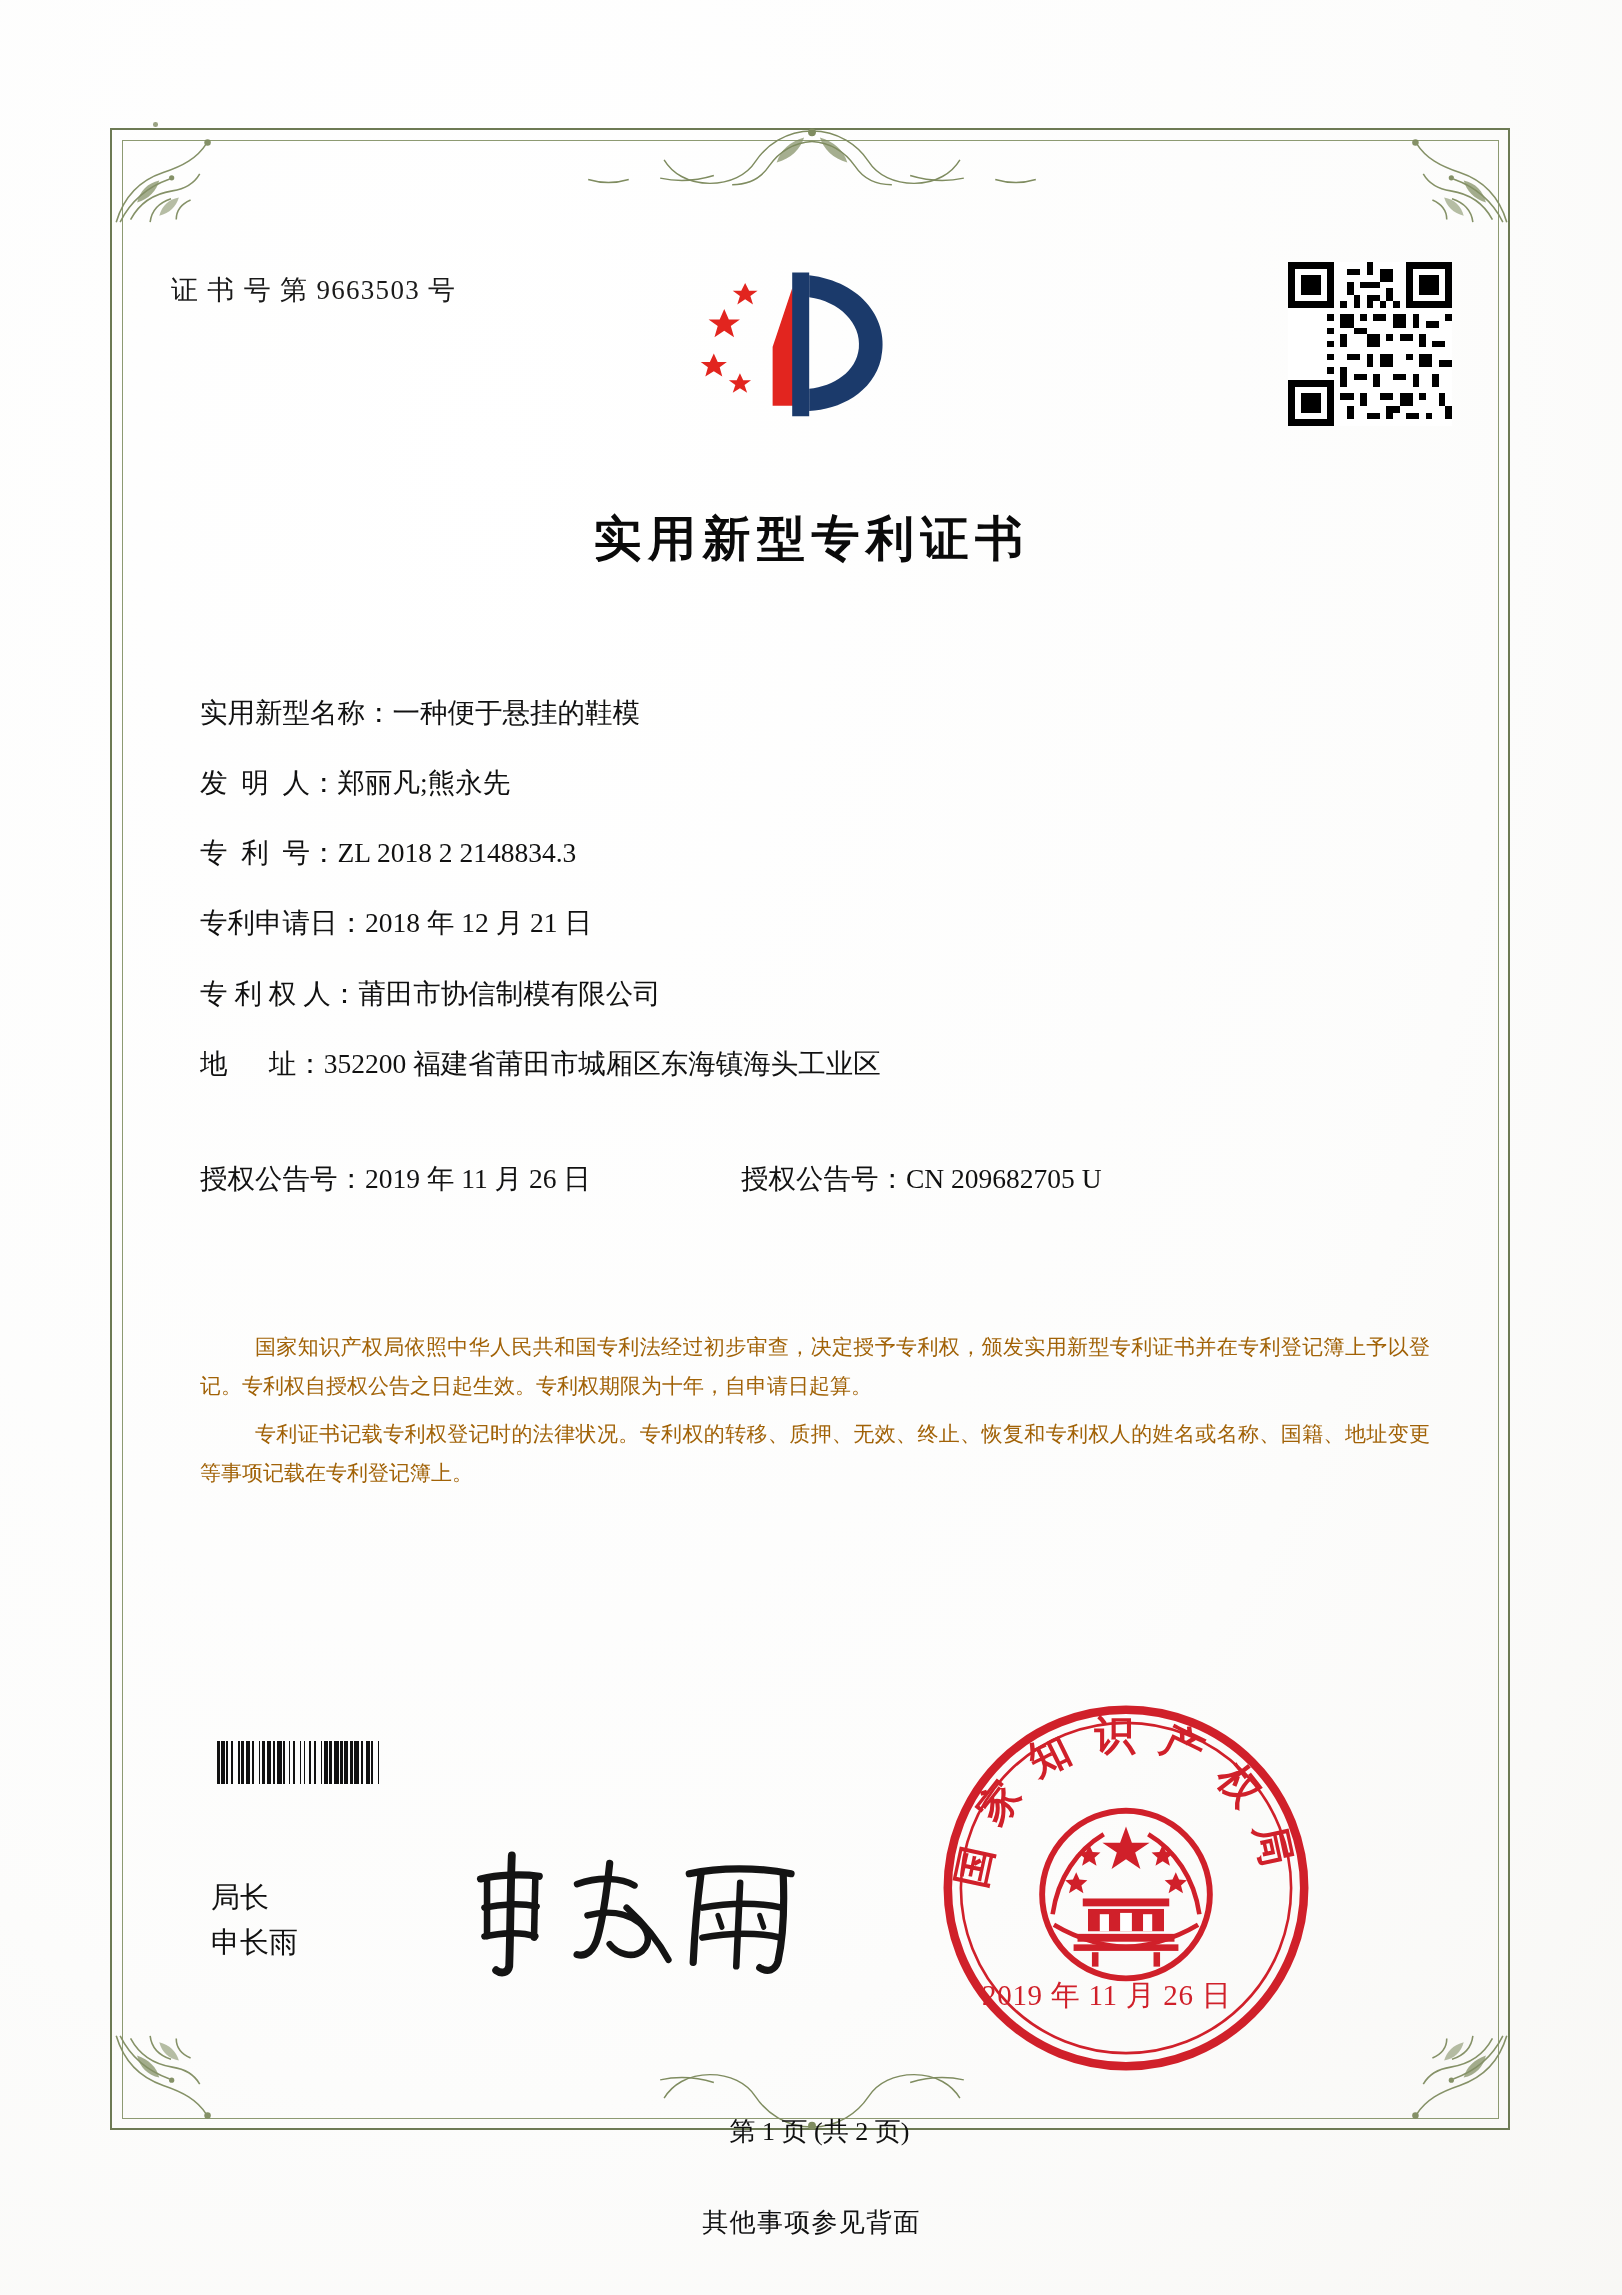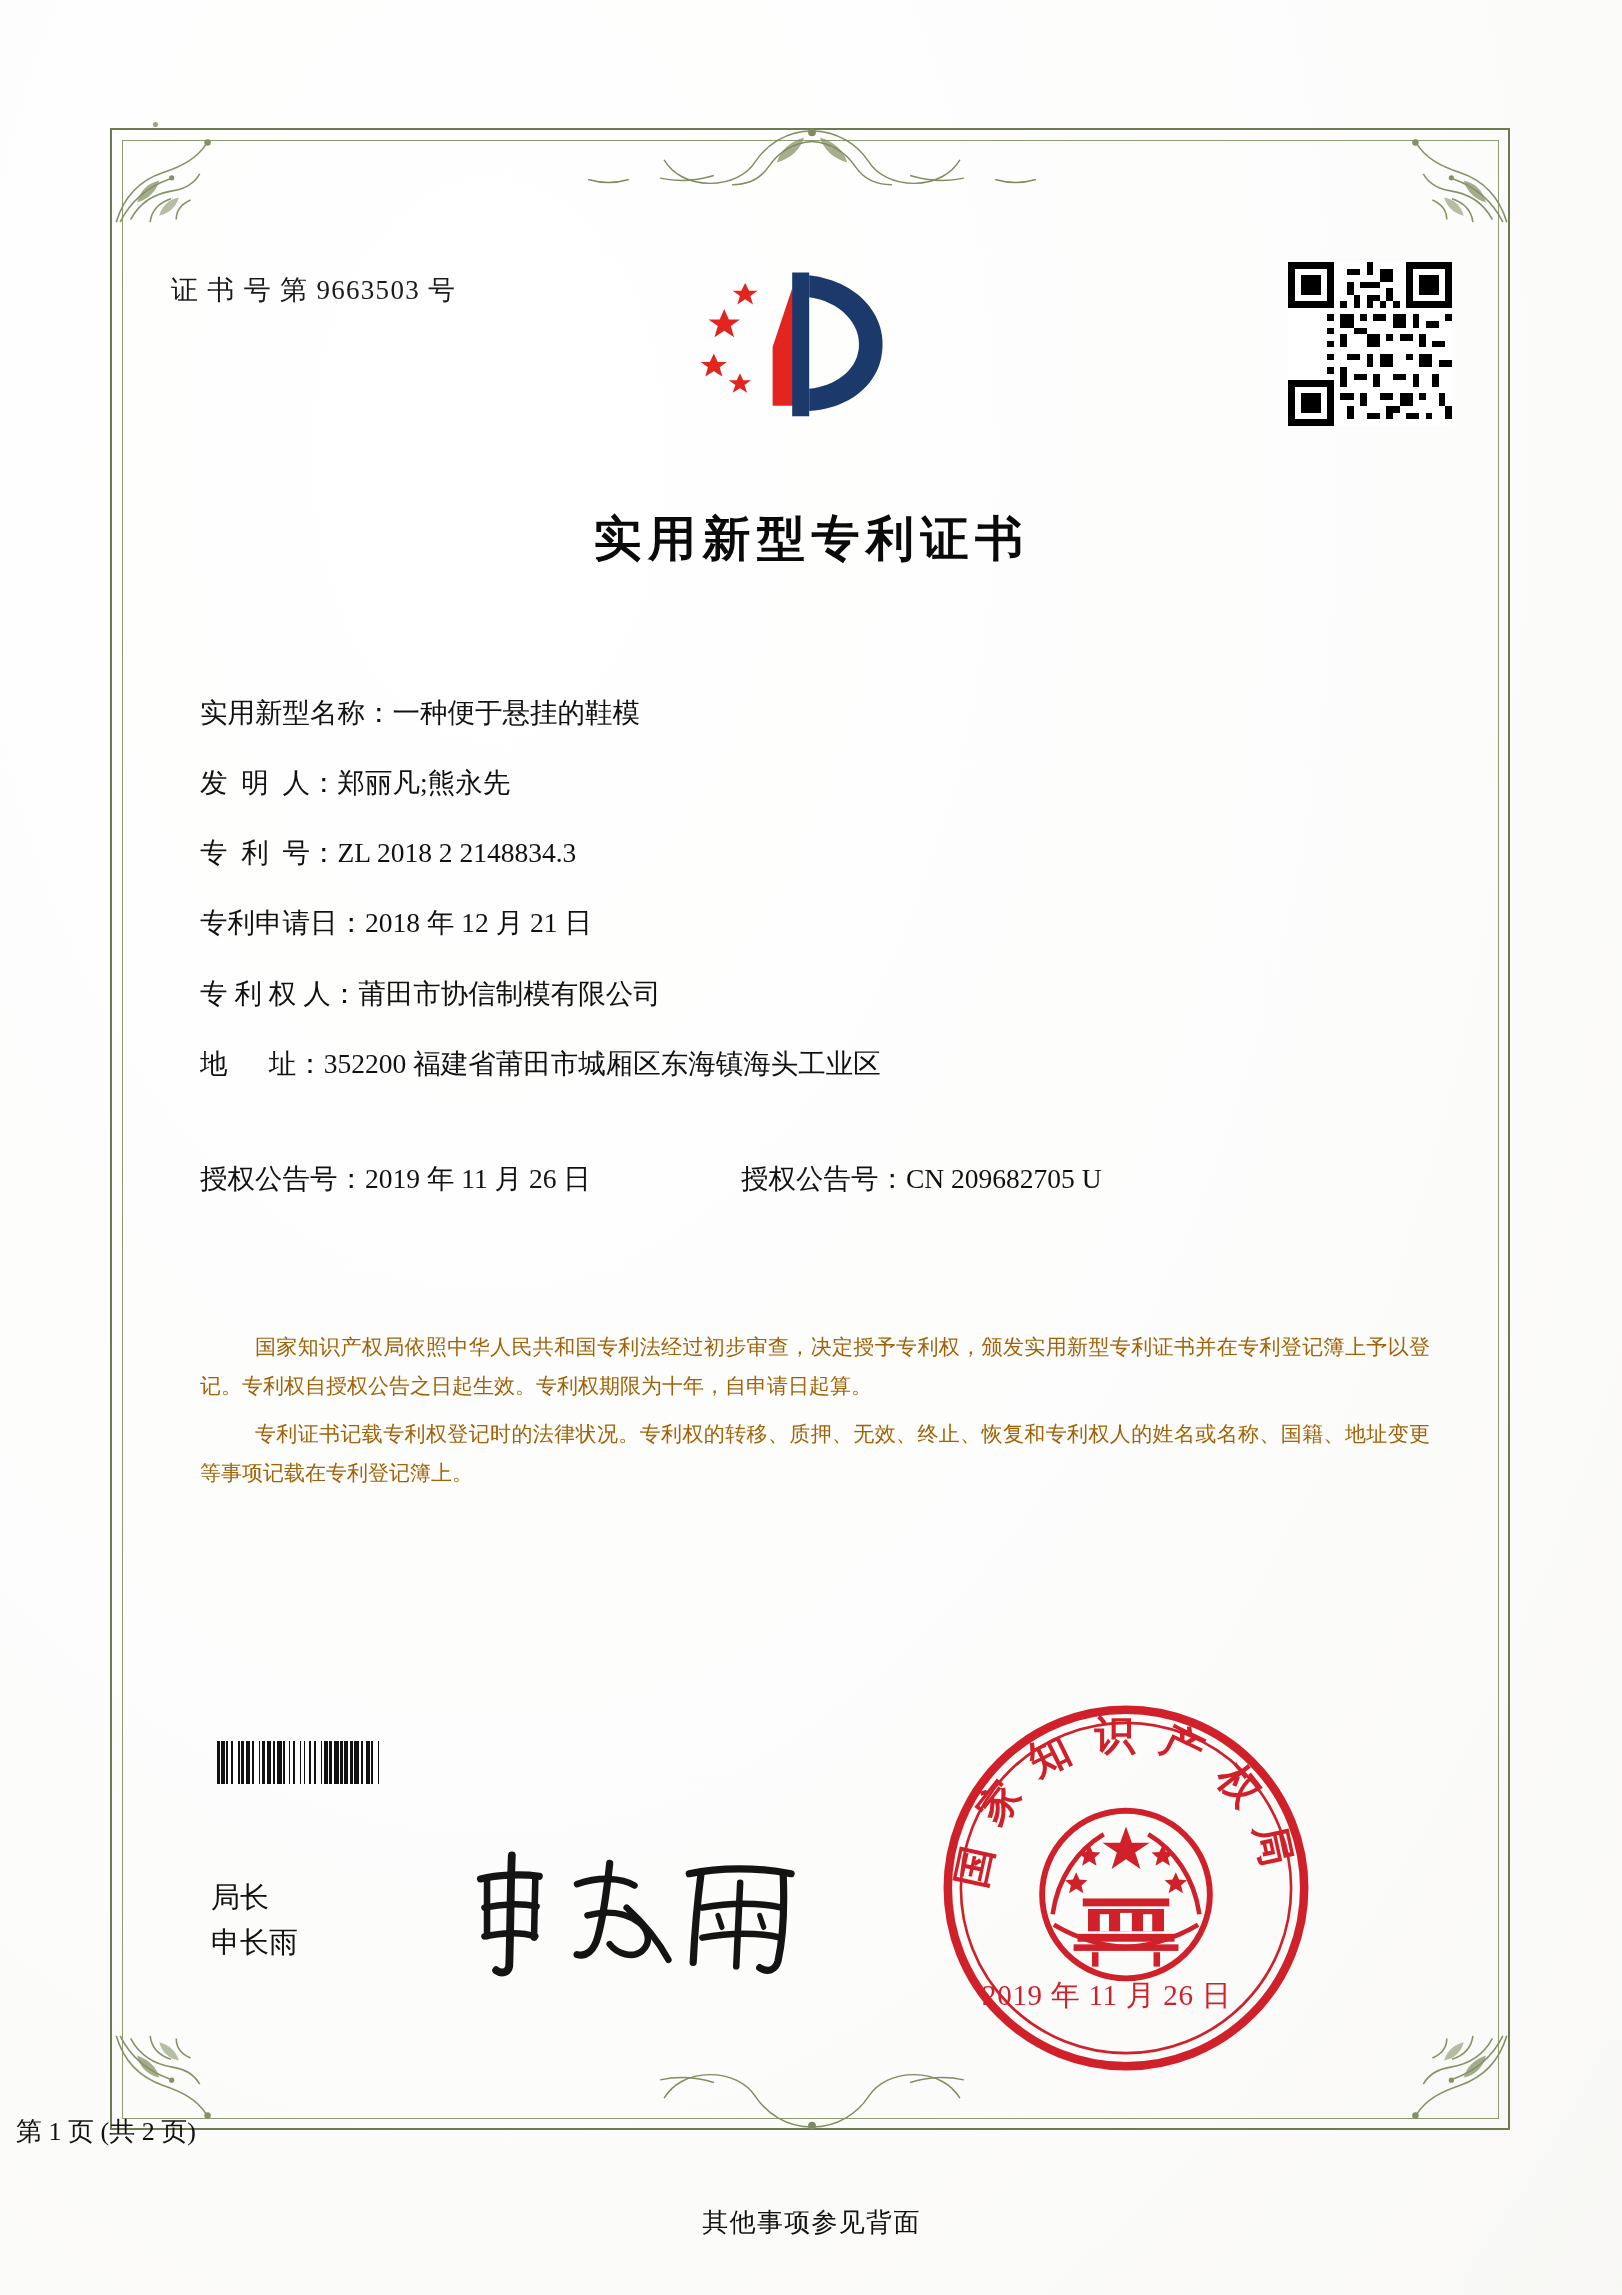--- a/index.html
+++ b/index.html
@@ -230,21 +230,21 @@
     color: #d0202a;
     letter-spacing: 0.7px;
     white-space: nowrap;
   }
 
   
   .page-no {
     position: absolute;
     left: 16px; right: 0;
     top: 2114px;
-    text-align: left;
+    text-align: center;
     font-size: 26px;
     color: #111;
   }
   .back-note {
     position: absolute;
     left: 0; right: 0;
     top: 2205px;
     text-align: center;
     font-size: 26px;
     color: #111;

